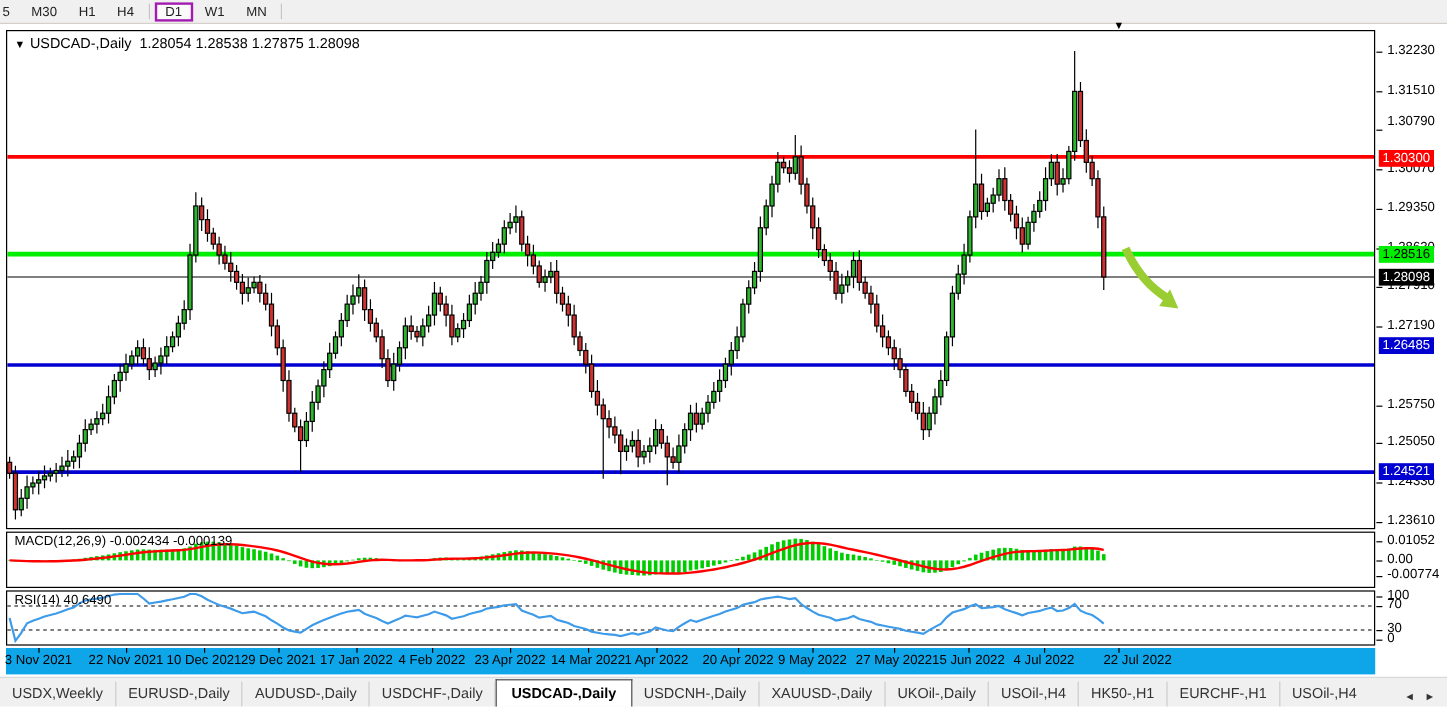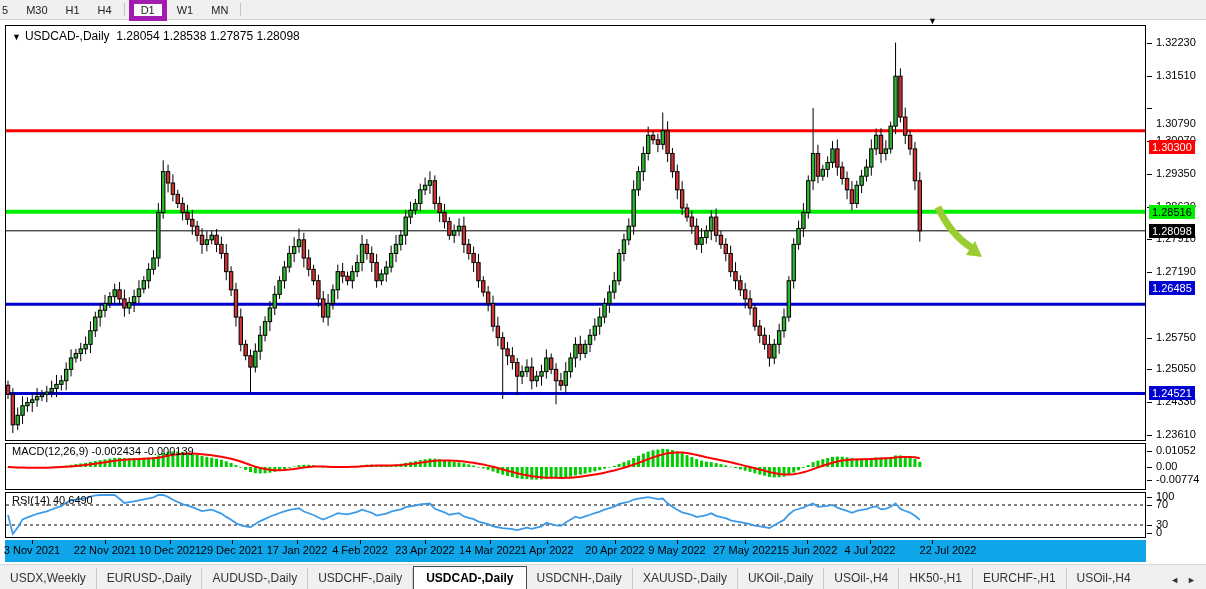--- a/index.html
+++ b/index.html
@@ -1,20 +1,20 @@
 <!DOCTYPE html>
 <html><head>
 <meta charset="utf-8">
 <style>
   html,body{margin:0;padding:0;background:#ffffff;}
   .app{position:relative;width:1206px;height:589px;background:#ffffff;font-family:"Liberation Sans",sans-serif;overflow:hidden;}
   
   .toolbar{position:absolute;left:0;top:0;width:1206px;height:19px;background:#f0f0f0;border-bottom:1px solid #d4d0c8;display:flex;align-items:center;font-size:11px;color:#222;}
   .tf-btn{padding:1px 8px;margin:0 1px;cursor:default;white-space:nowrap;}
-  .tf-btn.active{background:#fafafa;border:5px solid #a21caf;padding:0 7px;}
+  .tf-btn.active{background:#fafafa;border:2px solid #a21caf;padding:0 7px;}
   .tf-btn.partial{margin-left:-6px;}
   .tb-sep{width:1px;height:13px;background:#c5c5c5;margin:0 3px;}
   
   .pane{position:absolute;background:#ffffff;border:1px solid #000;}
   #main-pane{left:5px;top:25px;width:1139px;height:414px;}
   #macd-pane{left:5px;top:443px;width:1139px;height:45px;}
   #rsi-pane{left:5px;top:492px;width:1139px;height:44px;}
   .pane svg{display:block;}
   .chart-title{position:absolute;left:12px;top:29px;font-size:12px;color:#000;z-index:5;}
   .chart-title .tri{font-size:9px;margin-right:4px;}
@@ -692,21 +692,21 @@
       <div class="date-tickmark" style="left: 927px;"></div>
       <div class="date-label" style="left: 927px; margin-left: 16px;">22 Jul 2022</div>
     </div>
 
   <div class="price-axis" id="price-axis">
       <div class="axis-tickmark" style="top: 18px;"></div>
       <div class="axis-tick" style="top: 11px;">1.32230</div>
       <div class="axis-tickmark" style="top: 50.7273px;"></div>
       <div class="axis-tick" style="top: 43.7273px;">1.31510</div>
       <div class="axis-tickmark" style="top: 83.4545px;"></div>
-      <div class="axis-tick" style="top: 92px;">1.30790</div>
+      <div class="axis-tick" style="top: 70px;">1.30790</div>
       <div class="axis-tickmark" style="top: 116.182px;"></div>
       <div class="axis-tick" style="top: 109.182px;">1.30070</div>
       <div class="axis-tickmark" style="top: 148.909px;"></div>
       <div class="axis-tick" style="top: 141.909px;">1.29350</div>
       <div class="axis-tickmark" style="top: 181.636px;"></div>
       <div class="axis-tick" style="top: 174.636px;">1.28630</div>
       <div class="axis-tickmark" style="top: 214.364px;"></div>
       <div class="axis-tick" style="top: 207.364px;">1.27910</div>
       <div class="axis-tickmark" style="top: 247.091px;"></div>
       <div class="axis-tick" style="top: 240.091px;">1.27190</div>
@@ -725,21 +725,21 @@
       <div class="axis-tickmark" style="top: 454.508px;"></div>
       <div class="axis-tick" style="top: 447.508px;">-0.00774</div>
       <div class="axis-tickmark" style="top: 472px;"></div>
       <div class="axis-tick" style="top: 465px;">100</div>
       <div class="axis-tickmark" style="top: 480px;"></div>
       <div class="axis-tick" style="top: 473px;">70</div>
       <div class="axis-tickmark" style="top: 500px;"></div>
       <div class="axis-tick" style="top: 493px;">30</div>
       <div class="axis-tickmark" style="top: 508px;"></div>
       <div class="axis-tick" style="top: 501px;">0</div>
-      <div class="axis-badge" style="top: 115px; background: rgb(255, 0, 0); color: rgb(255, 255, 255);">1.30300</div>
+      <div class="axis-badge" style="top: 100px; background: rgb(255, 0, 0); color: rgb(255, 255, 255);">1.30300</div>
       <div class="axis-badge" style="top: 179.818px; background: rgb(0, 238, 0); color: rgb(0, 0, 0);">1.28516</div>
       <div class="axis-badge" style="top: 198.818px; background: rgb(0, 0, 0); color: rgb(255, 255, 255);">1.28098</div>
       <div class="axis-badge" style="top: 256px; background: rgb(0, 0, 208); color: rgb(255, 255, 255);">1.26485</div>
       <div class="axis-badge" style="top: 361.409px; background: rgb(0, 0, 208); color: rgb(255, 255, 255);">1.24521</div>
     </div>
 
   <div class="tabbar" id="tabbar">
       <span class="tab">USDX,Weekly</span>
       <span class="tab">EURUSD-,Daily</span>
       <span class="tab">AUDUSD-,Daily</span>

